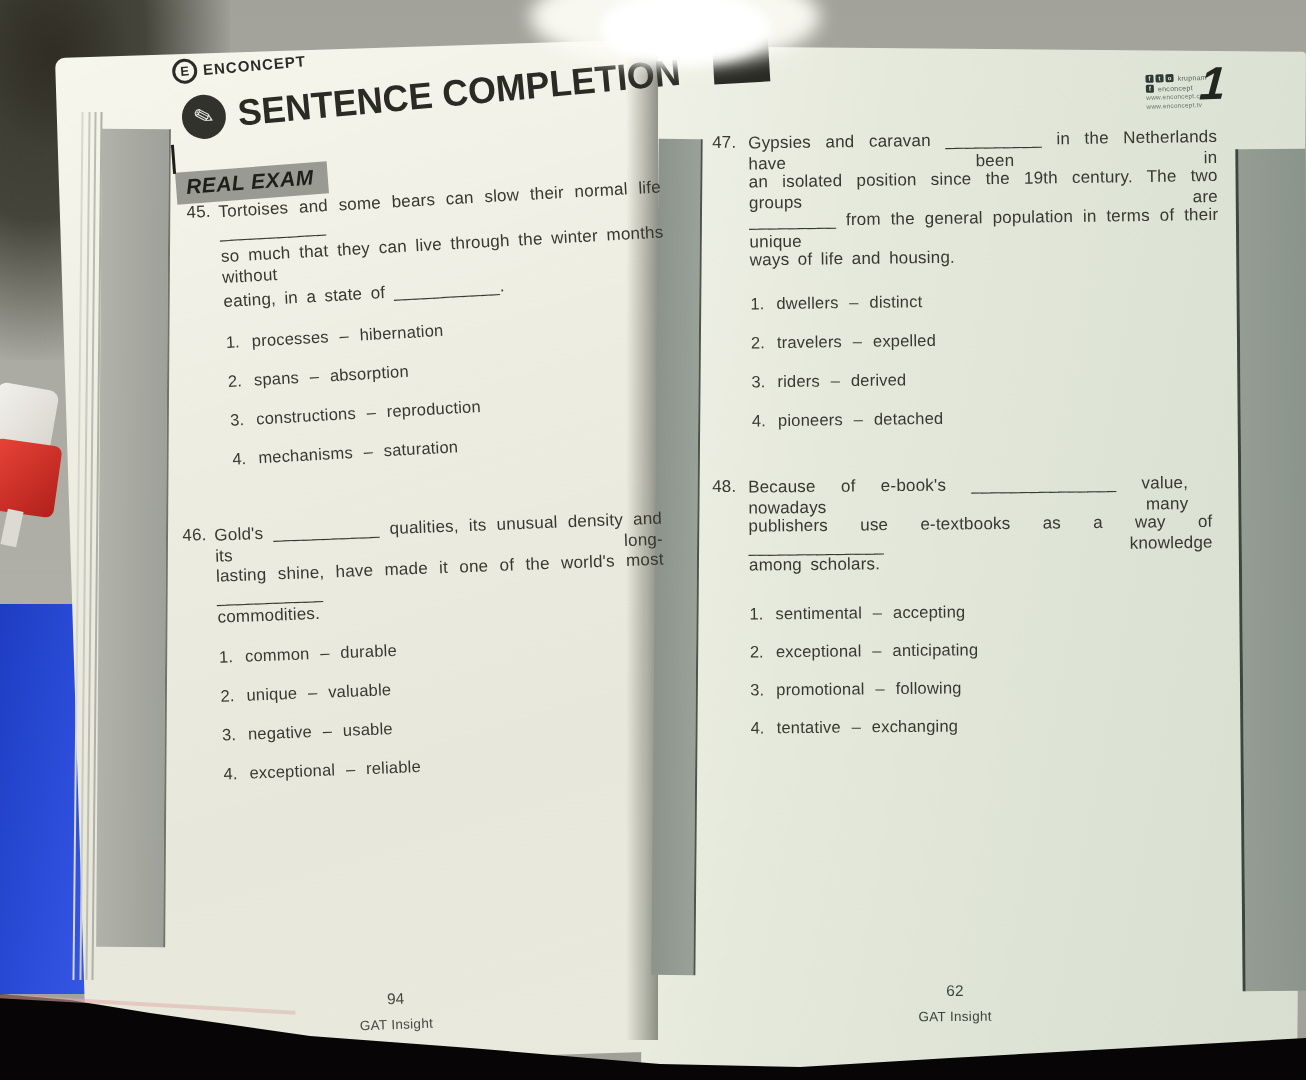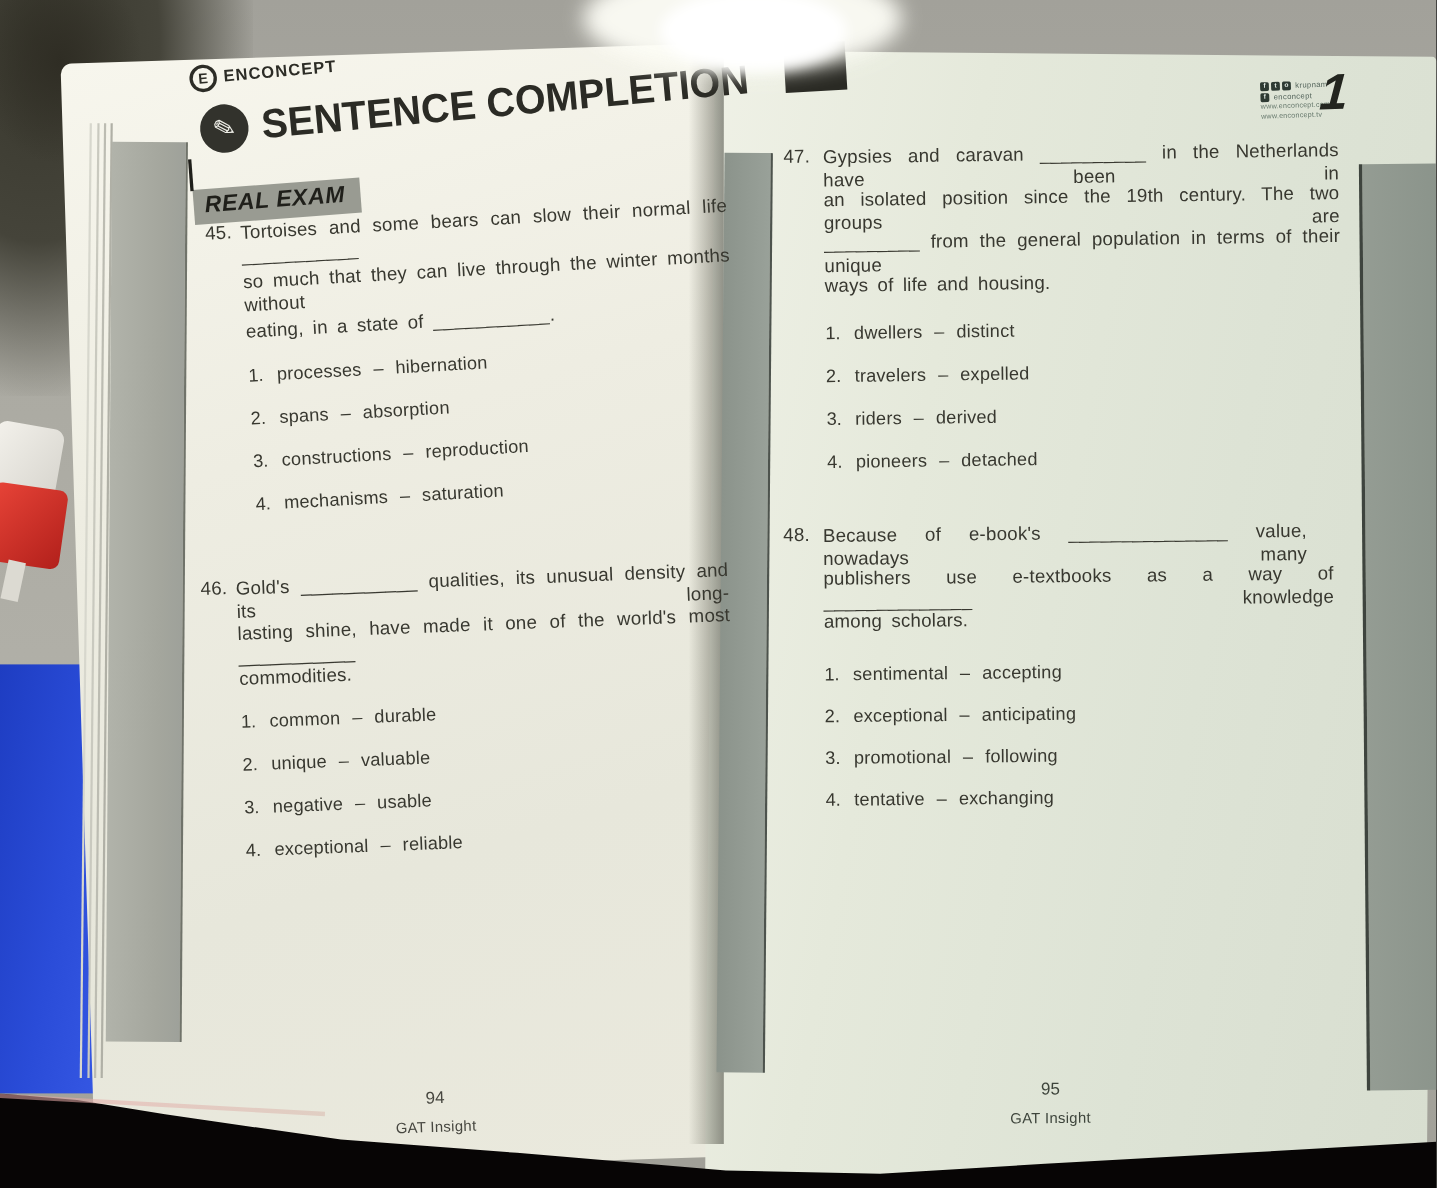--- a/index.html
+++ b/index.html
@@ -302,21 +302,21 @@
         </div>
       </div>
     </div>
   </div>
 
   <div class="abs footer footer-left">
     <div class="pnum">94</div>
     <div class="btitle">GAT Insight</div>
   </div>
   <div class="abs footer footer-right">
-    <div class="pnum">95</div>
+    <div class="pnum">62</div>
     <div class="btitle">GAT Insight</div>
   </div>
 
   <div class="abs fuzz1"></div>
   <div class="abs fuzz2"></div>
   <div class="abs bottom-black"></div>
   <div class="abs pinkline"></div>
 </div>
 
 </body></html>

